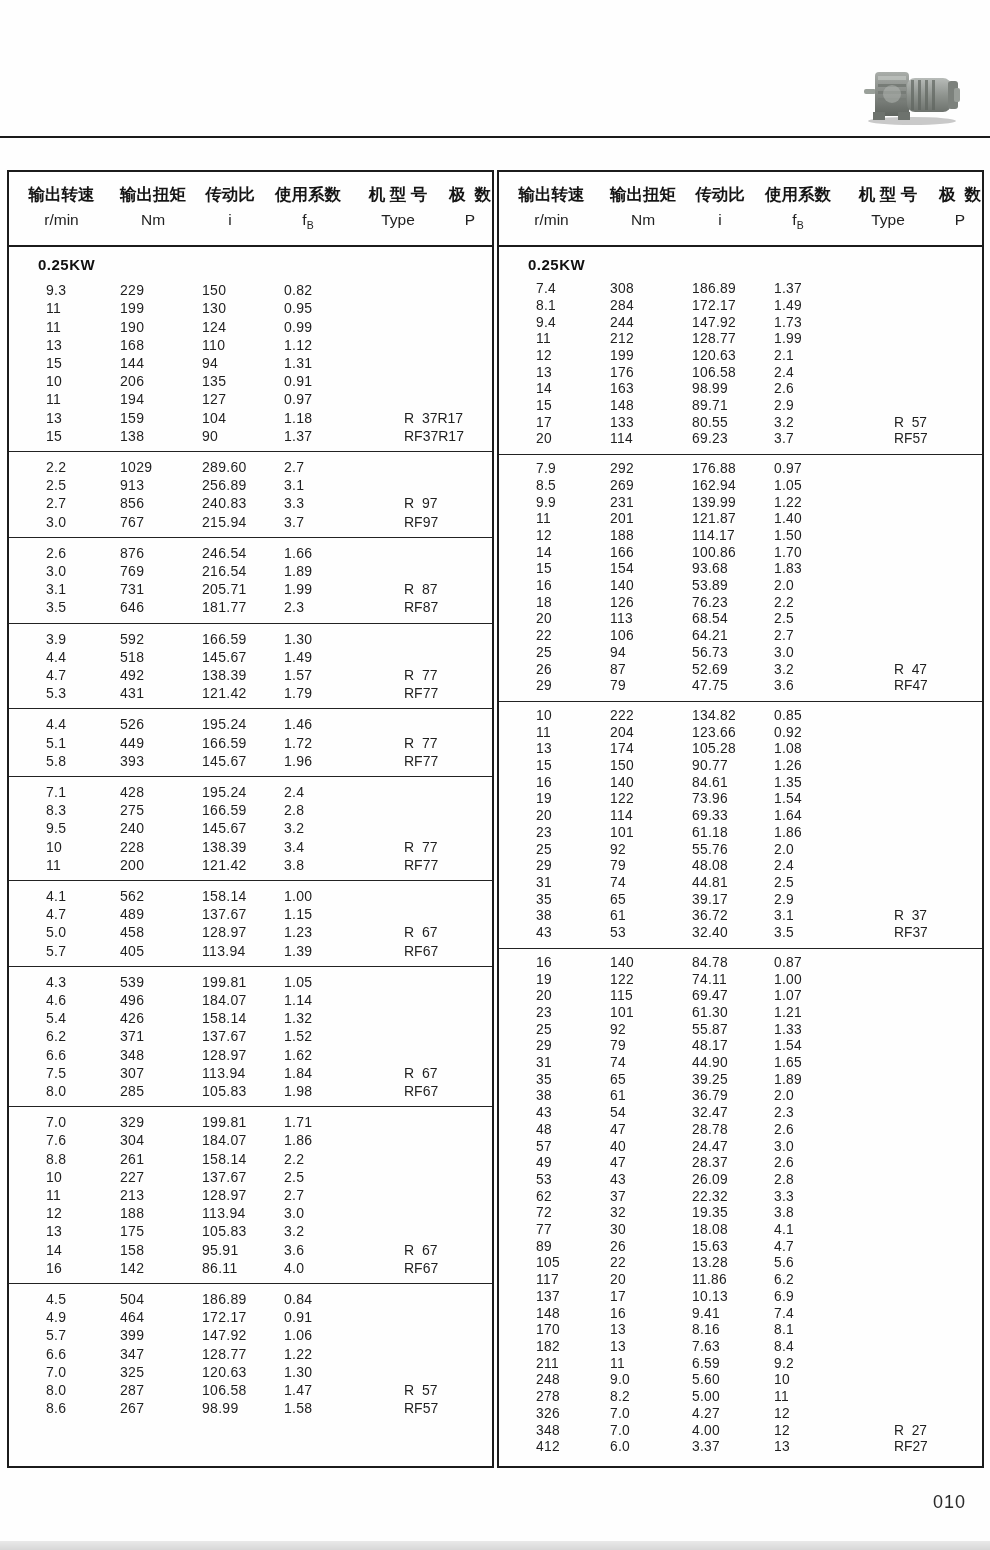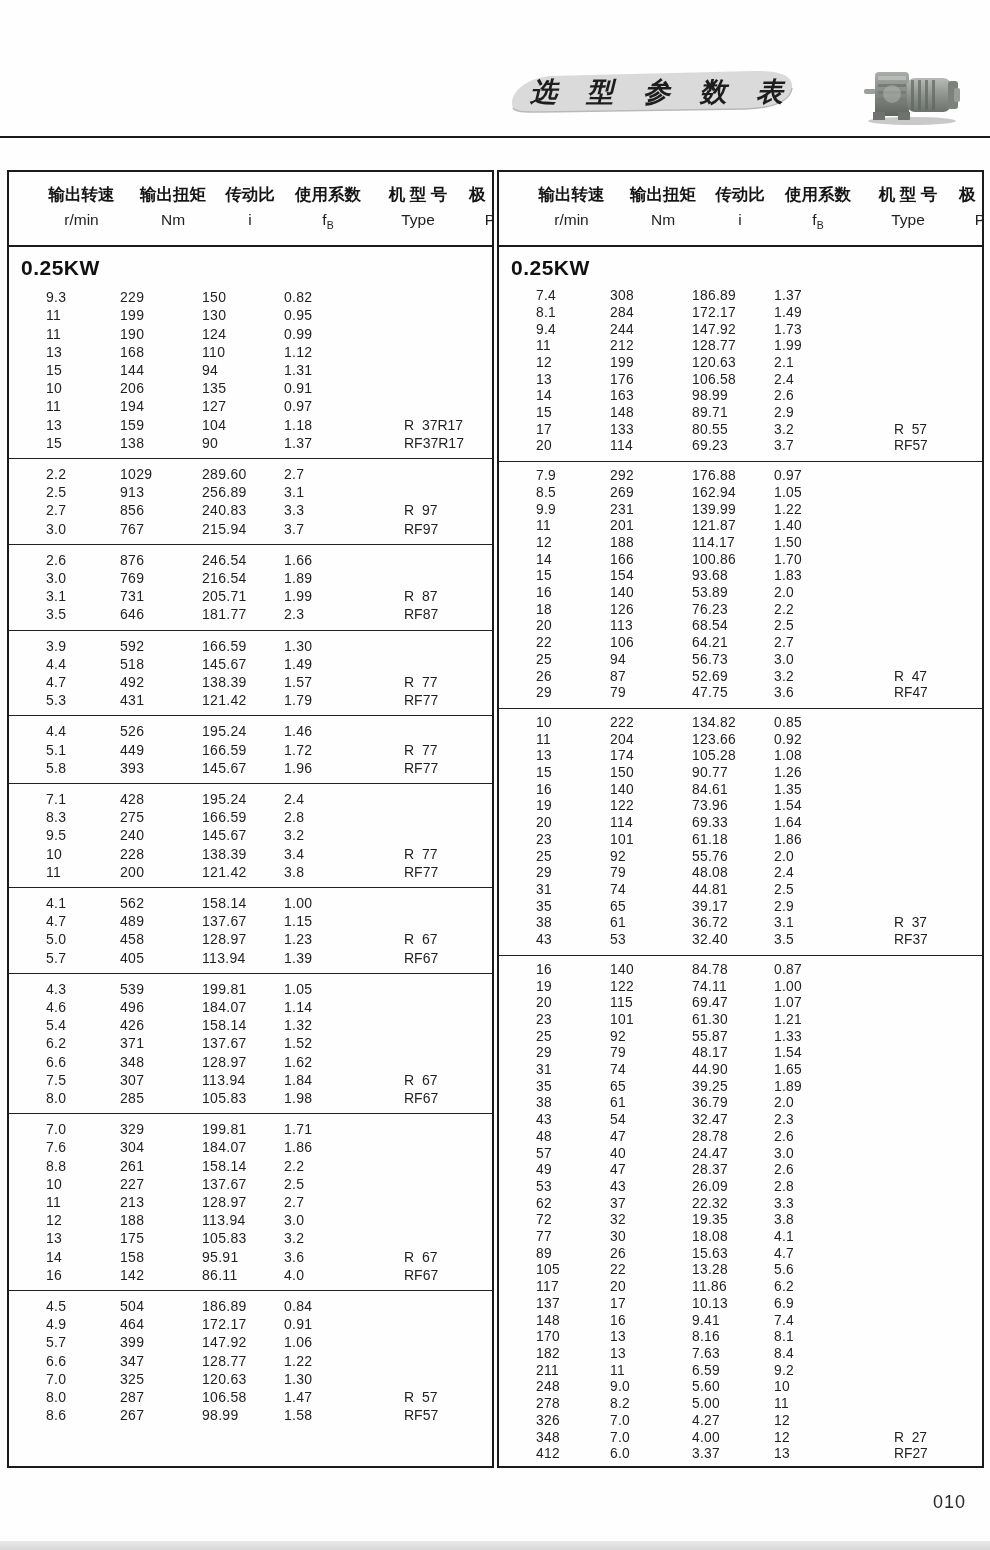--- a/index.html
+++ b/index.html
@@ -33,29 +33,29 @@
   .dtable{
     width:487px;height:1298px;box-sizing:border-box;
     border:2px solid #1b1b1b;
     display:flex;flex-direction:column;overflow:hidden;
     background:#fefefe;
   }
   .thead{
     border-bottom:2px solid #1b1b1b;
     padding:9px 0 7px 0;
   }
-  .hrow{display:grid;grid-template-columns:105px 78px 76px 80px 100px 44px;padding-left:20px;}
+  .hrow{display:grid;grid-template-columns:105px 78px 76px 80px 100px 44px;}
   .hrow .hc{text-align:center;}
   .hrow.cn .hc{font-size:16.5px;font-weight:bold;color:#151515;line-height:26px;white-space:pre;}
   .hrow.un .hc{font-size:15.5px;color:#222;line-height:25px;}
   .hc sub{font-size:10.5px;}
   .tbody{flex:1;display:flex;flex-direction:column;overflow:hidden;}
   .kw{
-    font-size:21px;font-weight:bold;color:#111;
-    padding:9px 0 2px 12px;letter-spacing:0.5px;
+    font-size:15px;font-weight:bold;color:#111;
+    padding:9px 0 2px 29px;letter-spacing:0.5px;
   }
   .group{padding:6px 0;}
   .group + .group{border-top:1.5px solid #222;}
   .group:last-child{flex:1;}
   .ginner{display:flex;align-items:flex-end;}
   .rows{flex:1;}
   .row{display:grid;grid-template-columns:74px 82px 82px 72px;padding-left:37px;}
   .dtable[data-table="0"] .row, .dtable[data-table="0"] .trow{line-height:18.2px;font-size:14px;}
   .dtable[data-table="1"] .row, .dtable[data-table="1"] .trow{line-height:16.7px;font-size:13.8px;}
   .c{text-align:left;letter-spacing:0.3px;}
@@ -71,27 +71,20 @@
   .bottom-strip{
     position:absolute;left:0;bottom:0;width:990px;height:9px;
     background:linear-gradient(#e9e9e9,#d7d7d7);
   }
 </style>
 </head>
 <body>
 
 <div class="page">
 
-  <div class="banner">
-    <svg width="290" height="48" viewBox="0 0 290 48">
-      <path d="M5,40 C1,32 8,12 42,8 L246,3 C272,2 286,8 284,20 C282,33 266,40 238,41 L32,44 C15,44 8,44 5,40 Z" fill="#dadada"></path>
-      <path d="M5,40 C8,44 15,44 32,44 L238,41 C266,40 282,33 284,20" fill="none" stroke="#b9b9b9" stroke-width="1.6"></path>
-    </svg>
-    <span class="banner-text">选 型 参 数 表</span>
-  </div>
 
   <div class="motor-img">
     <svg width="100" height="62" viewBox="0 0 100 62">
       <defs>
         <linearGradient id="mg" x1="0" y1="0" x2="0" y2="1">
           <stop offset="0" stop-color="#b8bcb9"></stop>
             <stop offset="0.5" stop-color="#8f948f"></stop>
             <stop offset="1" stop-color="#6d726d"></stop>
         </linearGradient>
         <linearGradient id="gb" x1="0" y1="0" x2="0" y2="1">

